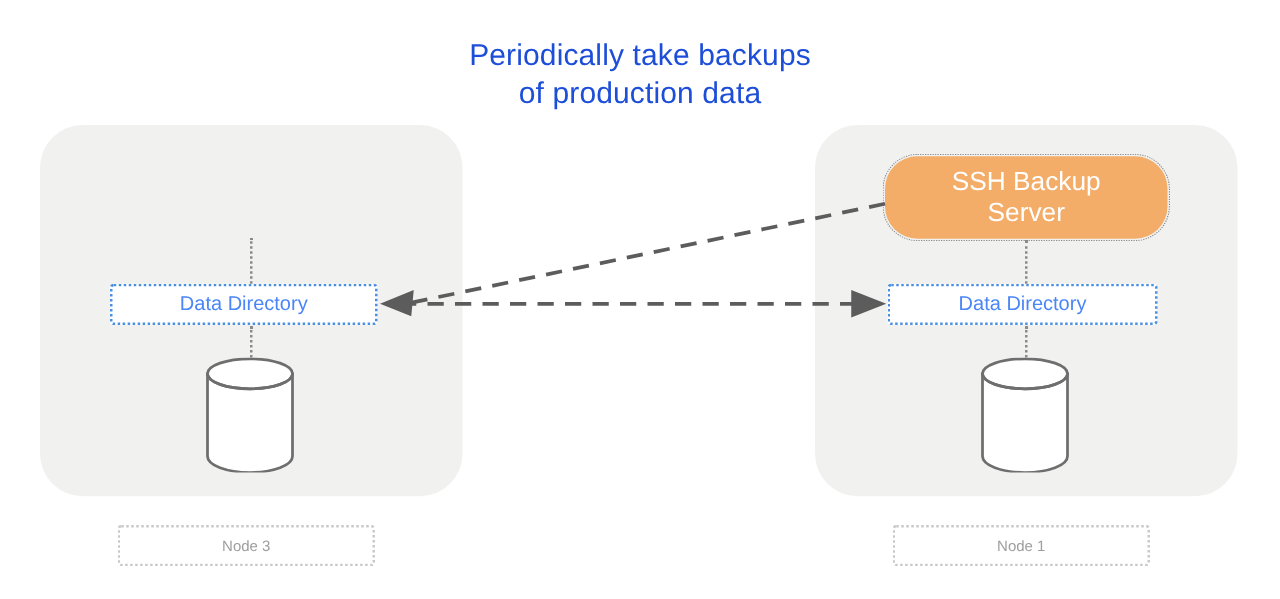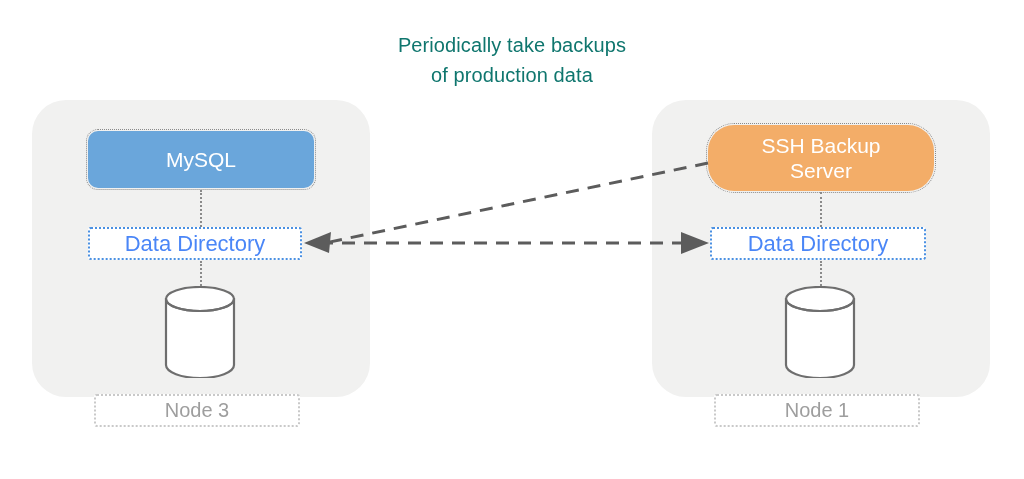--- a/index.html
+++ b/index.html
@@ -23,22 +23,22 @@
     height: 479px;
   }
 
   
   .diagram-title {
     position: absolute;
     left: 312px;
     top: 30px;
     width: 400px;
     text-align: center;
-    color: #0f766e;
-    font-size: 20px;
+    color: #1d4ed8;
+    font-size: 24px;
     line-height: 30px;
     letter-spacing: 0.1px;
     white-space: pre-line;
   }
 
   
   .node-container {
     position: absolute;
     background: #f1f1f0;
     border-radius: 34px;
@@ -76,39 +76,40 @@
   .datadir-box {
     position: absolute;
     height: 33px;
     background: #ffffff;
     border: 2px dotted #4a90e2;
     border-radius: 3px;
     display: flex;
     align-items: center;
     justify-content: center;
     color: #4a86f7;
-    font-size: 22px;
+    font-size: 16px;
     box-sizing: border-box;
   }
   #datadir-left  { left: 88px;  top: 227px; width: 214px; }
   #datadir-right { left: 710px; top: 227px; width: 216px; }
 
   
   .node-label {
     position: absolute;
     height: 33px;
     border: 2px dotted #c9c9c9;
     border-radius: 3px;
     background: #ffffff;
     display: flex;
     align-items: center;
     justify-content: center;
     color: #9e9e9e;
-    font-size: 20px;
+    font-size: 12px;
     box-sizing: border-box;
+    margin-top: 26px;
   }
   #node-label-left  { left: 94px;  top: 394px; width: 206px; }
   #node-label-right { left: 714px; top: 394px; width: 206px; }
 
   
   .v-connector {
     position: absolute;
     width: 0;
     border-left: 2px dotted #8a8a8a;
   }
@@ -141,21 +142,20 @@
 
   <div class="node-container" id="node-left-container"></div>
 
   <div class="node-container" id="node-right-container"></div>
 
   <div class="v-connector" id="conn-mysql-dd"></div>
   <div class="v-connector" id="conn-dd-db-l"></div>
   <div class="v-connector" id="conn-ssh-dd"></div>
   <div class="v-connector" id="conn-dd-db-r"></div>
 
-  <div class="service-box" id="mysql-box">MySQL</div>
 
   <div class="service-box" id="ssh-box">SSH Backup
 Server</div>
 
   <div class="datadir-box" id="datadir-left">Data Directory</div>
 
   <div class="datadir-box" id="datadir-right">Data Directory</div>
 
   <div class="db-cylinder" id="db-left">
     <svg width="74" height="92" viewBox="0 0 74 92" xmlns="http://www.w3.org/2000/svg">

